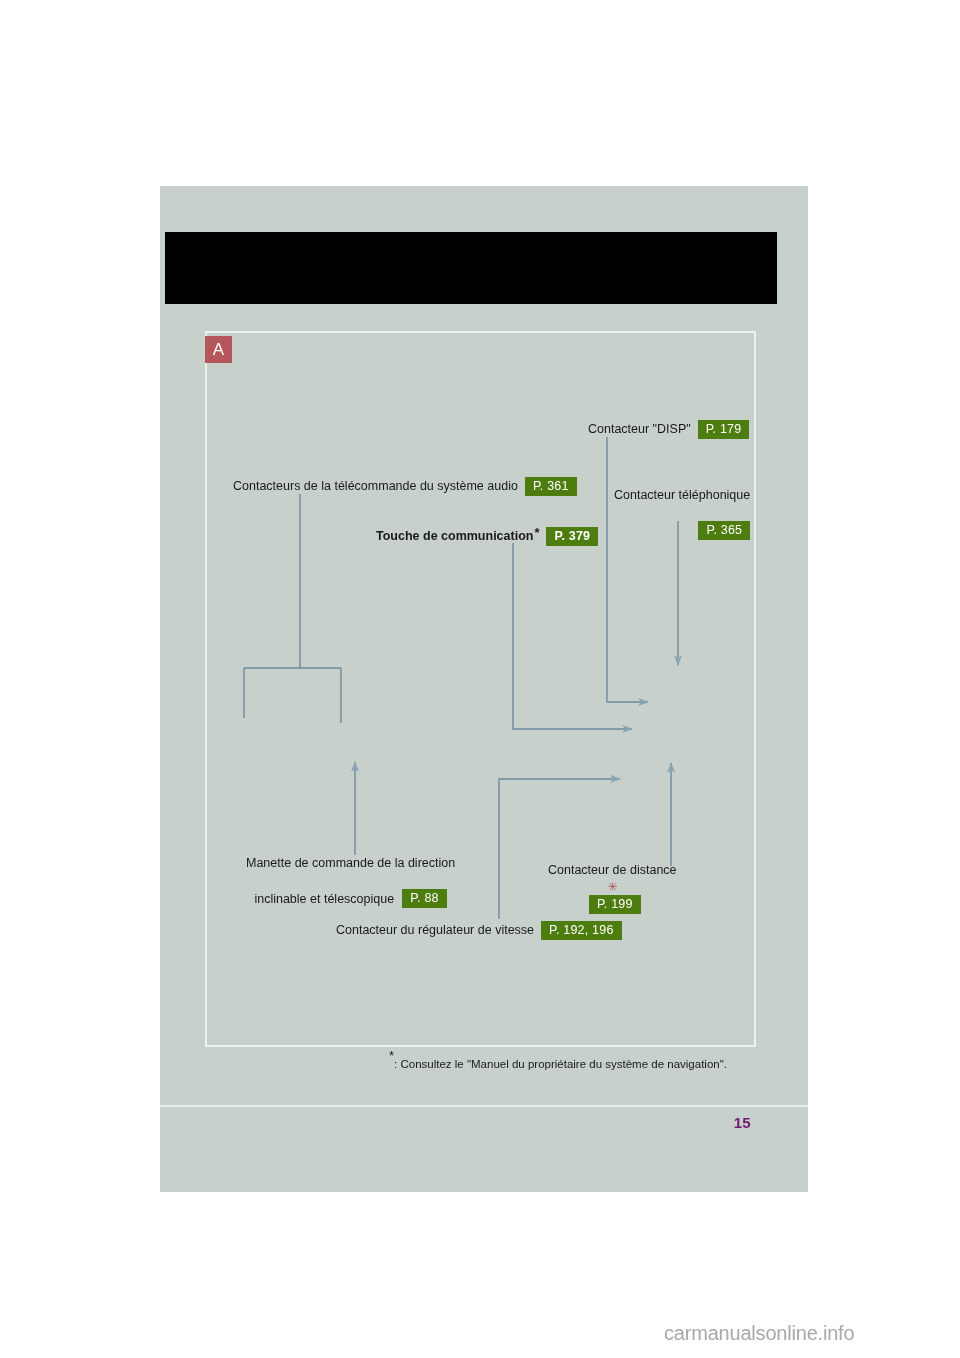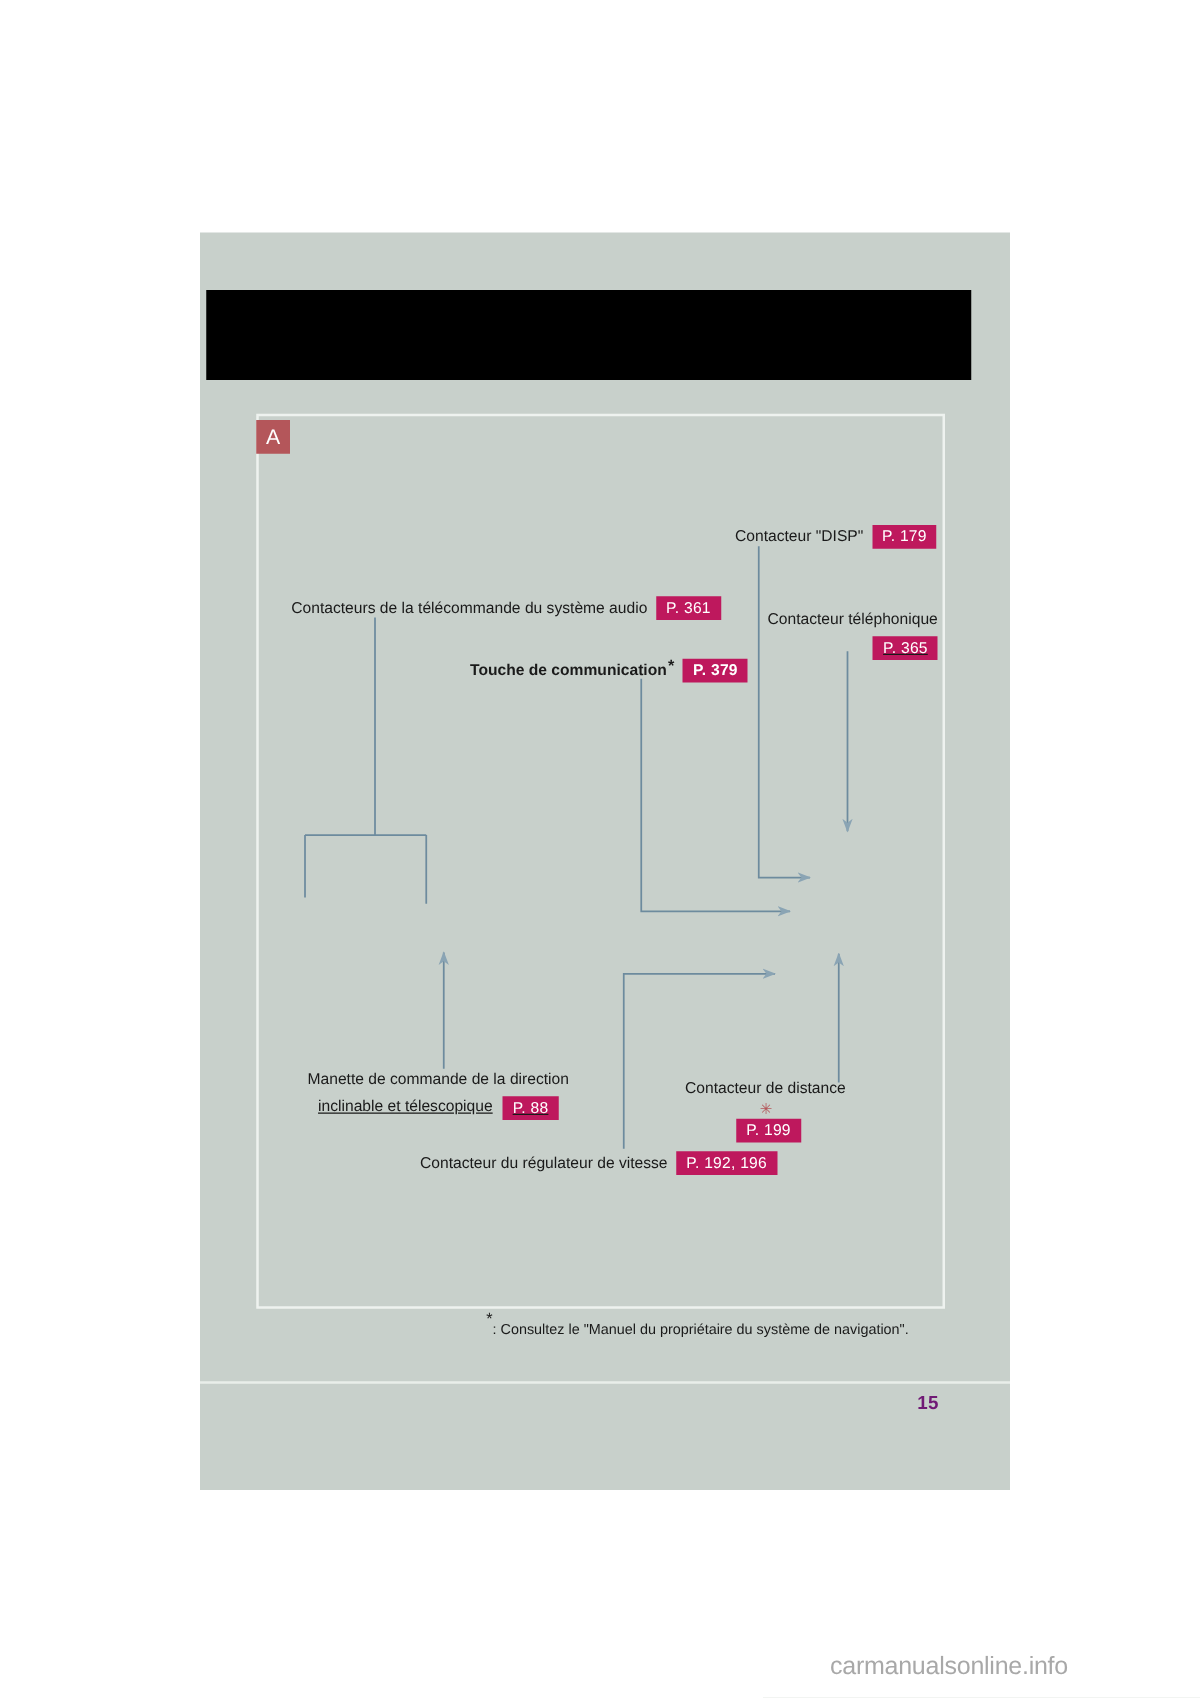--- a/index.html
+++ b/index.html
@@ -103,30 +103,29 @@
     align-items: center;
     line-height: 1.35;
   }
   .callout .txt { }
   .callout.two-line {
     display: block;
     text-align: center;
   }
   .callout.two-line .line2 {
     display: flex;
-    align-items: flex-start;
+    align-items: flex-end;
     justify-content: center;
     gap: 6px;
-    margin-top: 5px;
-    text-decoration: underline;
+    margin-top: 17px;
   }
 
   .pref {
     display: inline-block;
-    background: #be185d;
+    background: #4d7c0f;
     color: #ffffff;
     font-size: 12.5px;
     padding: 2px 8px 3px 8px;
     margin-left: 7px;
     letter-spacing: 0.2px;
     line-height: 1.15;
   }
   .two-line .pref { margin-left: 0; }
 
   .sup-star {

